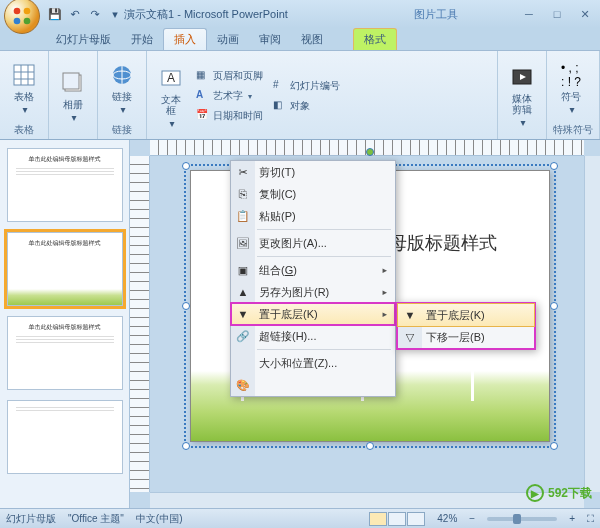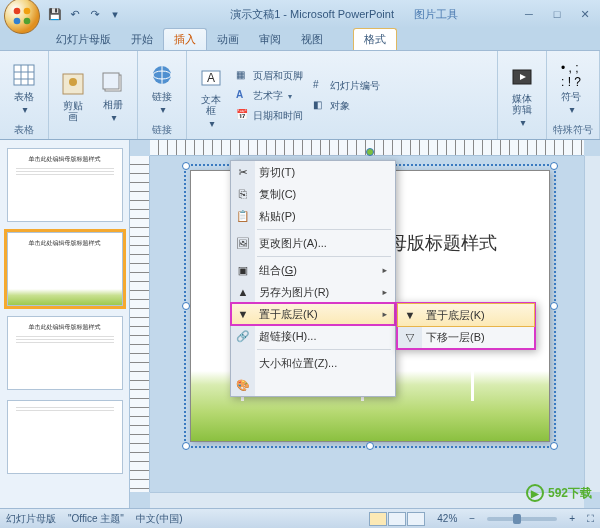--- a/index.html
+++ b/index.html
@@ -3,29 +3,29 @@
 <meta charset="utf-8">
 <style>
 * { margin: 0; padding: 0; box-sizing: border-box; font-family: "Microsoft YaHei", "SimSun", sans-serif; }
 body { width: 600px; height: 528px; background: #bdd6ea; overflow: hidden; position: relative; }
 
 .titlebar { height: 28px; background: linear-gradient(#d0e4f4,#bdd6ea); display: flex; align-items: center; padding: 0 4px; font-size: 11px; color: #34587f; }
 .office-btn { width: 36px; height: 36px; border-radius: 50%; background: radial-gradient(circle at 30% 30%, #fff, #f3d582 40%, #e09020 70%); border: 1px solid #a07030; display:flex; align-items:center; justify-content:center; margin-top:4px; position:relative; z-index:2; }
 .office-btn svg { width:20px; height:20px; }
 .qat { display:flex; gap:2px; margin-left:6px; }
 .qat-btn { width:18px; height:18px; display:flex; align-items:center; justify-content:center; }
-.title-center { flex:1; text-align:right; }
+.title-center { flex:1; text-align:left; }
 .title-tool { color:#4a7ab0; margin-left:20px; }
 .win-controls { display:flex; gap:6px; }
 .win-btn { width:22px; height:16px; display:flex; align-items:center; justify-content:center; font-size:11px; color:#4a6a8d; }
 
 .tabs { display:flex; height:22px; align-items:flex-end; padding-left:46px; font-size:11px; }
 .tab { padding:3px 10px; color:#3a5a7d; cursor:pointer; }
 .tab.active { background:linear-gradient(#f0f6fb,#e3eff9); border:1px solid #a0bad4; border-bottom:none; border-radius:3px 3px 0 0; color:#cb5500; }
-.tab.context { background:#ffffff; border:1px solid #e0b860; border-bottom:none; border-radius:3px 3px 0 0; }
+.tab.context { background:#bef264; border:1px solid #e0b860; border-bottom:none; border-radius:3px 3px 0 0; }
 
 .ribbon { height:90px; background:linear-gradient(#eaf2fa,#d6e6f4); border-top:1px solid #a0bad4; border-bottom:1px solid #8faecb; display:flex; font-size:10px; }
 .group { border-right:1px solid #b5cce0; padding:4px 6px 2px; display:flex; flex-direction:column; }
 .group-body { flex:1; display:flex; align-items:center; gap:4px; }
 .group-label { text-align:center; font-size:10px; color:#4a6a8d; padding-top:2px; }
 .big-btn { display:flex; flex-direction:column; align-items:center; gap:2px; padding:2px 4px; width:36px; }
 .big-btn .ico { width:28px; height:28px; display:flex; align-items:center; justify-content:center; }
 .big-btn span { font-size:10px; color:#3a5a7d; text-align:center; line-height:1.1; }
 .small-row { display:flex; flex-direction:column; gap:2px; }
 .small-item { display:flex; align-items:center; gap:3px; font-size:10px; color:#3a5a7d; height:18px; padding:0 3px; }
@@ -150,29 +150,20 @@
       </div>
     </div>
     <div class="group-label">表格</div>
   </div>
 
   <div class="group">
     <div class="group-body">
       <div class="big-btn">
         <div class="ico">
             <svg width="24" height="24">
-              <rect x="2" y="2" width="20" height="20" fill="#f0e8d0" stroke="#b09060"></rect>
-              <circle cx="12" cy="10" r="4" fill="#d0a040"></circle>
-            </svg>
-          </div>
-        <span>剪贴画</span>
-      </div>
-      <div class="big-btn">
-        <div class="ico">
-            <svg width="24" height="24">
               <rect x="4" y="4" width="16" height="16" fill="#fff" stroke="#888"></rect>
               <rect x="2" y="2" width="16" height="16" fill="#e8f0fa" stroke="#888"></rect>
             </svg>
           </div>
         <span>相册</span>
           <span class="drop-arrow">▾</span>
       </div>
     </div>
   </div>
 

